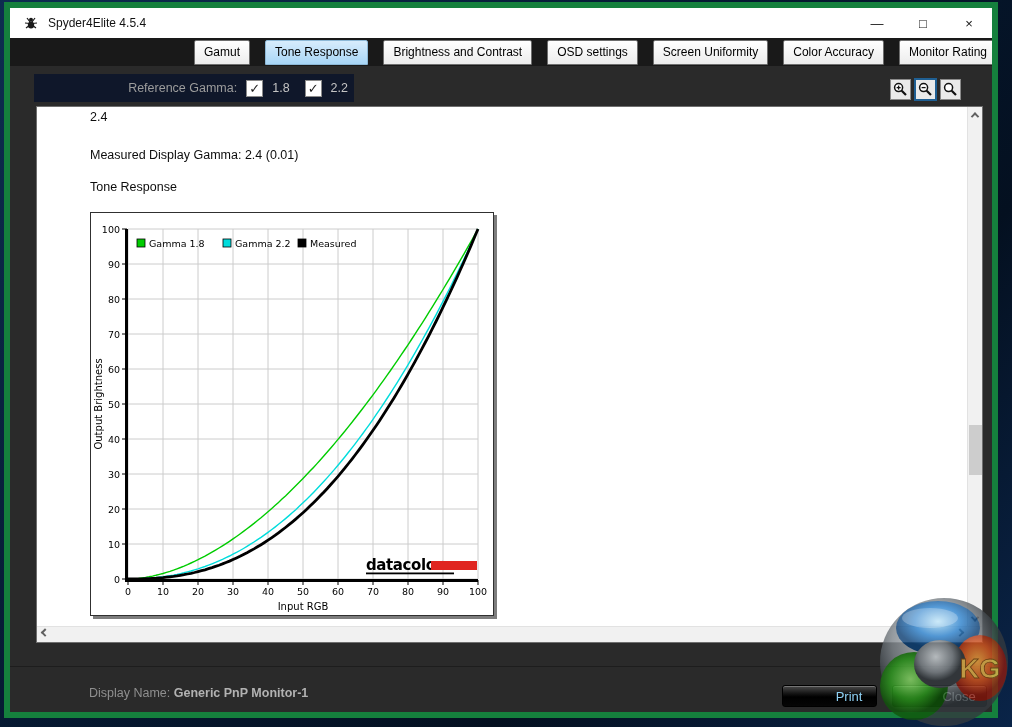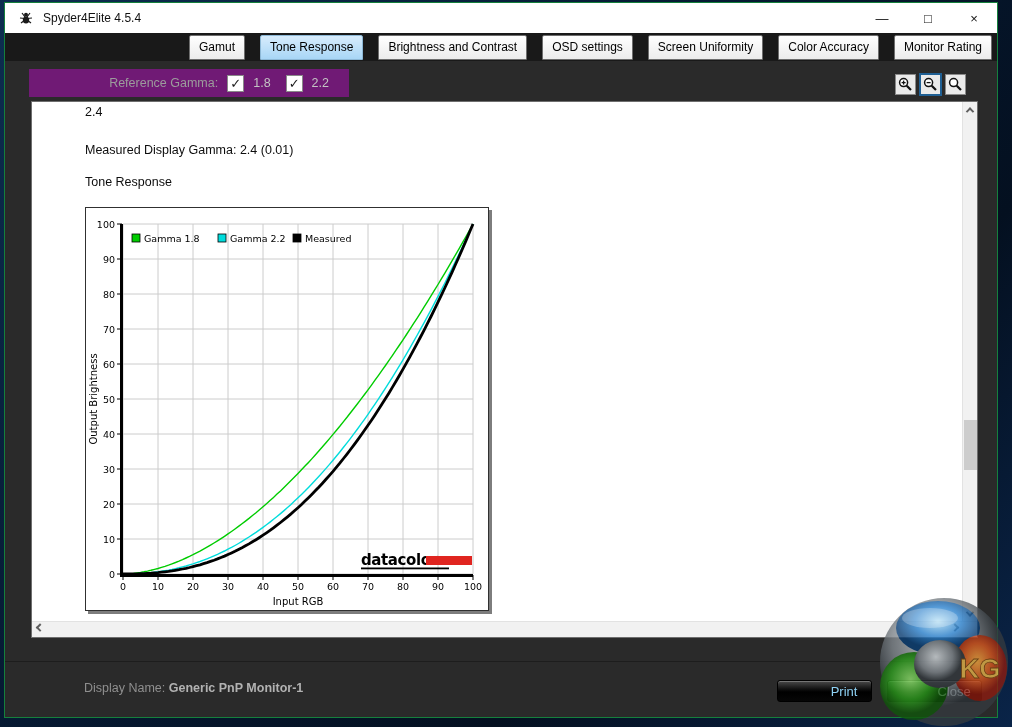--- a/index.html
+++ b/index.html
@@ -4,40 +4,40 @@
 <style>
   * { margin:0; padding:0; box-sizing:border-box; }
   html,body { width:1012px; height:727px; overflow:hidden; }
   body {
     font-family:"Liberation Sans", sans-serif;
     background:linear-gradient(135deg,#0d2d50 0%,#061a33 40%,#041020 70%,#0a2448 100%);
     position:relative;
   }
   #window{
     position:absolute; left:4px; top:2px; width:994px; height:716px;
-    border:1px solid #15803d; background:#2a2a2a; overflow:hidden;
+    border:6px solid #15803d; background:#2a2a2a; overflow:hidden;
   }
   
   .titlebar{ position:absolute; left:0; top:0; width:100%; height:30px; background:#ffffff;
     display:flex; align-items:center; }
   .titlebar .appicon{ margin-left:12px; width:18px; height:18px; }
   .titlebar .title{ margin-left:8px; font-size:12px; color:#111; }
   .win-controls{ margin-left:auto; display:flex; height:100%; }
   .win-btn{ width:46px; height:100%; display:flex; align-items:center; justify-content:center;
     font-size:13px; color:#111; cursor:default; }
   
   .tabstrip{ position:absolute; left:0; top:30px; width:100%; height:28px; background:#191919; }
   .tabs{ position:absolute; left:184px; top:2px; display:flex; gap:15px; }
   .tab{ padding:4px 9px 5px; font-size:12px; color:#000;
     background:linear-gradient(#ffffff,#ececec); border:1px solid #6e6e6e;
     border-radius:2px 2px 0 0; white-space:nowrap; }
   .tab.active{ background:linear-gradient(#d7ecfc,#a8d6f6); border-color:#8db8d6; }
   
-  .rg-panel{ position:absolute; left:24px; top:66px; width:320px; height:28px; background:#701a75;
-    display:flex; align-items:center; justify-content:flex-end; gap:9px; padding-right:14px; }
+  .rg-panel{ position:absolute; left:24px; top:66px; width:320px; height:28px; background:#0f172a;
+    display:flex; align-items:center; justify-content:flex-end; gap:9px; }
   .rg-label{ font-size:12.5px; color:#9c9c9c; }
   .cb{ width:17px; height:17px; background:#ffffff; border:1px solid #8a8a8a; color:#1c1c1c;
     font-size:13px; line-height:15px; text-align:center; }
   .cb-val{ font-size:12.5px; color:#c3c3c3; margin-right:6px; }
   .zoom-group{ position:absolute; right:31px; top:70px; display:flex; gap:3px; align-items:center; }
   .zbtn{ width:21px; height:21px; background:#eaeaea; border:1px solid #8a8a8a;
     display:flex; align-items:center; justify-content:center; }
   .zbtn.focused{ border:2px solid #1f5f93; width:23px; height:23px; }
   
   .content-frame{ position:absolute; left:26px; top:98px; width:947px; height:537px;

